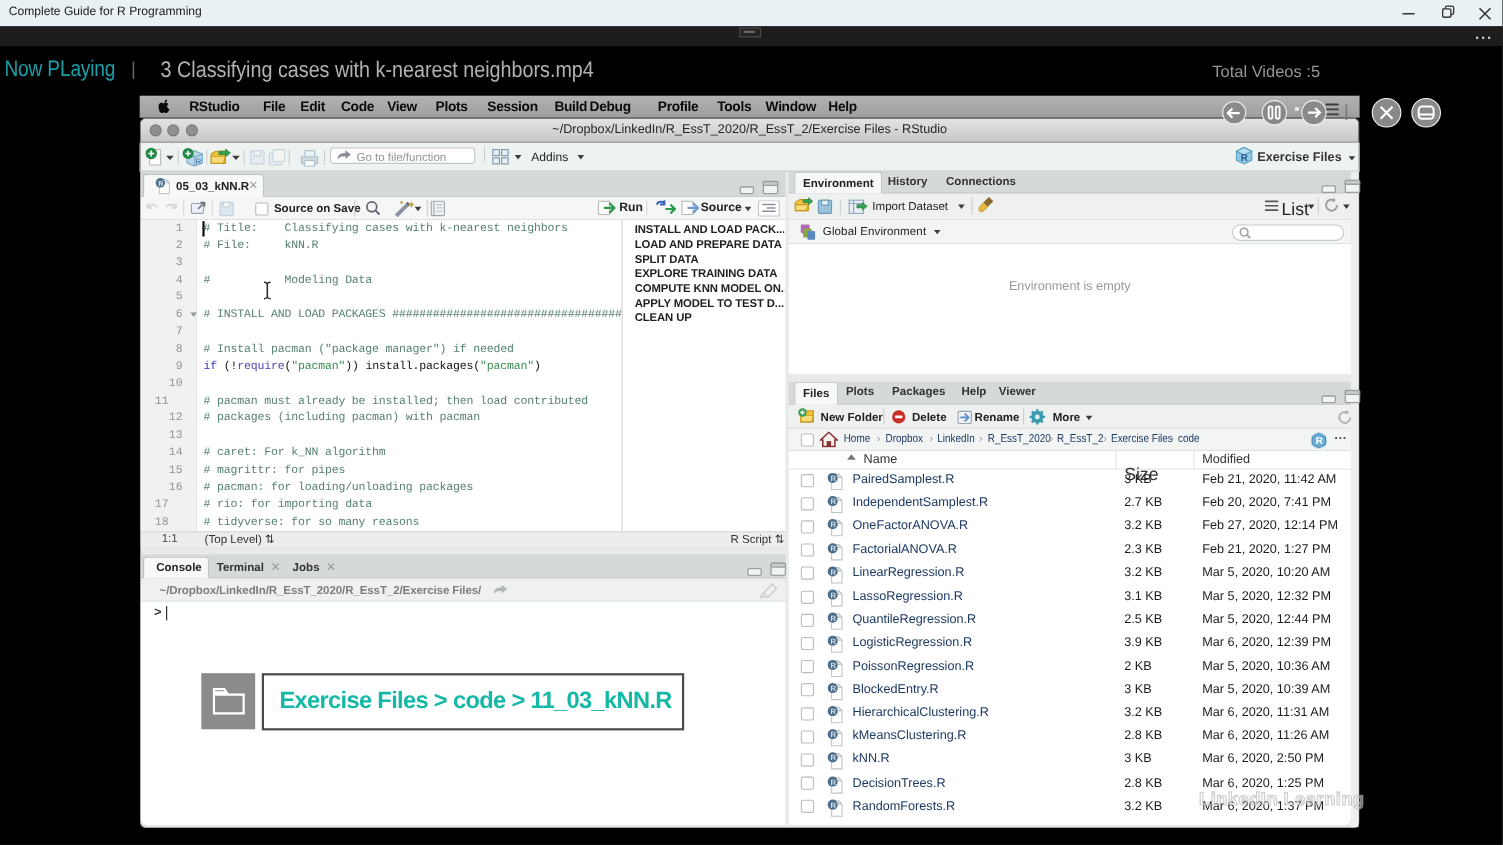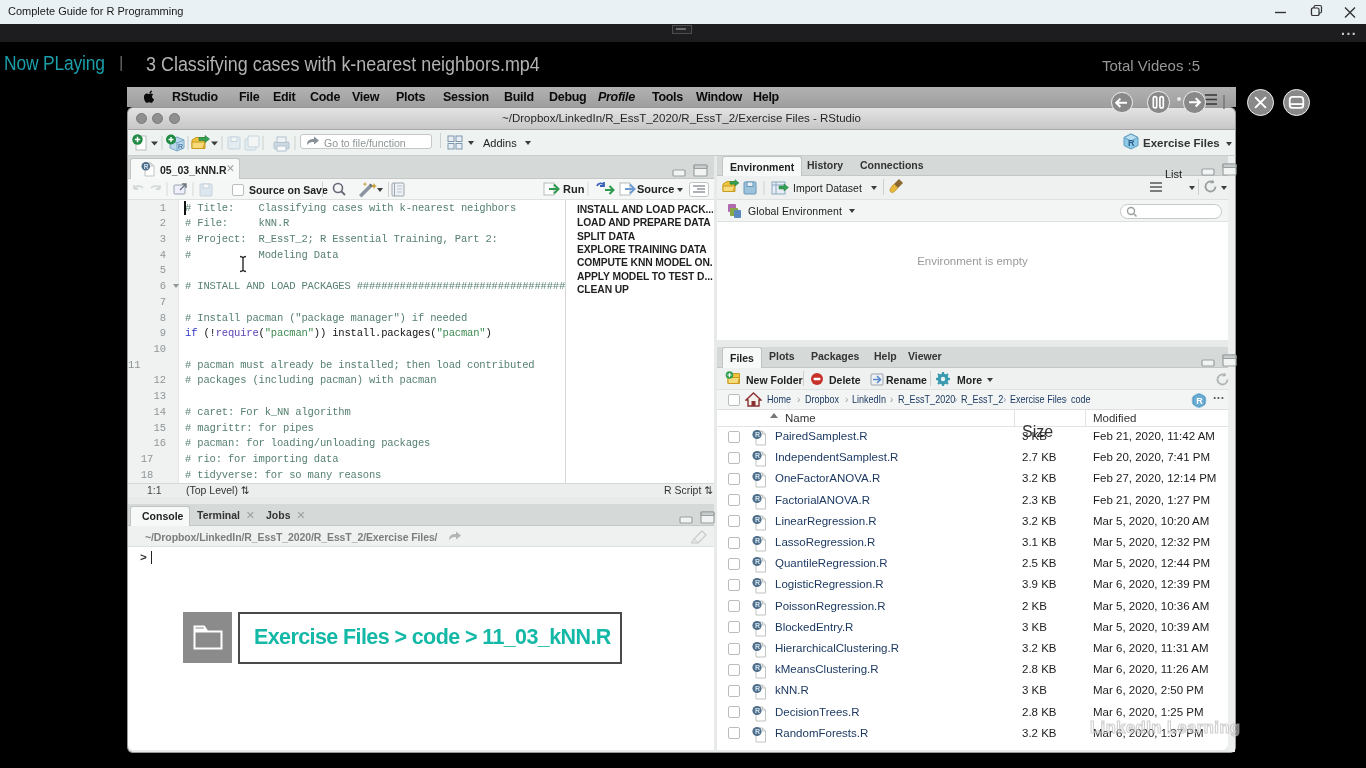--- a/index.html
+++ b/index.html
@@ -64,22 +64,22 @@
 <path fill="#0a0a0a" d="M9.3 0.6 C9.4 1.5 9.1 2.3 8.6 2.9 C8 3.6 7.2 4 6.4 3.9 C6.3 3.1 6.7 2.3 7.2 1.7 C7.7 1.1 8.6 0.7 9.3 0.6 Z M11.9 11 C11.5 12 11.3 12.4 10.8 13.2 C10 14.3 9 15.1 8.1 15.1 C7.2 15.1 7 14.5 5.9 14.5 C4.8 14.5 4.5 15.1 3.7 15.1 C2.8 15.1 1.9 14.2 1.2 13.1 C-0.3 10.5 -0.4 7.5 0.5 5.9 C1.1 4.8 2.2 4.1 3.2 4.1 C4.2 4.1 4.9 4.7 5.8 4.7 C6.6 4.7 7.1 4.1 8.3 4.1 C9.2 4.1 10.1 4.6 10.8 5.5 C8.6 6.7 9 9.8 11.9 11 Z" transform="scale(0.85)"></path>
 </svg>
 <div class="mi" style="left:45px;font-weight:bold;">RStudio</div>
 <div class="mi" style="left:112px;">File</div>
 <div class="mi" style="left:146px;">Edit</div>
 <div class="mi" style="left:183px;">Code</div>
 <div class="mi" style="left:225px;">View</div>
 <div class="mi" style="left:269px;">Plots</div>
 <div class="mi" style="left:316px;">Session</div>
 <div class="mi" style="left:377px;">Build</div>
-<div class="mi" style="left:422px;">Debug</div>
-<div class="mi" style="left:471px;font-style:italic;">Profile</div>
+<div class="mi" style="left:409px;">Debug</div>
+<div class="mi" style="left:471px;">Profile</div>
 <div class="mi" style="left:525px;">Tools</div>
 <div class="mi" style="left:569px;">Window</div>
 <div class="mi" style="left:626px;">Help</div>
 <div class="abs" style="left:0;top:20px;width:1109px;height:23px;background:linear-gradient(#e3e3e3,#c7c7c7);border:1px solid #999;border-bottom:1px solid #a8a8a8;border-radius:6px 6px 0 0"></div>
 <div class="tl" style="left:9px"></div>
     <div class="tl" style="left:25px"></div>
     <div class="tl" style="left:42px"></div>
 <div class="abs" style="left:0;top:25px;width:1109px;text-align:center;font-size:11.5px;color:#262626">~/Dropbox/LinkedIn/R_EssT_2020/R_EssT_2/Exercise Files - RStudio</div>
 <div class="abs" style="left:0;top:43px;width:1109px;height:26px;background:#eef3f2;border-left:1px solid #999;border-right:1px solid #999;border-bottom:1px solid #c9cdcc"></div>
 <svg class="abs" style="left:5px;top:46px" width="1100" height="22" viewBox="0 0 1100 22">
@@ -223,33 +223,32 @@
 <div class="ln" style="top:113.5px;left:1px;width:38px;text-align:right">1</div>
 <div class="ln" style="top:129.2px;left:1px;width:38px;text-align:right">2</div>
 <div class="ln" style="top:144.9px;left:1px;width:38px;text-align:right">3</div>
 <div class="ln" style="top:160.7px;left:1px;width:38px;text-align:right">4</div>
 <div class="ln" style="top:176.4px;left:1px;width:38px;text-align:right">5</div>
 <div class="ln" style="top:192.1px;left:1px;width:38px;text-align:right">6</div>
 <div class="ln" style="top:207.8px;left:1px;width:38px;text-align:right">7</div>
 <div class="ln" style="top:223.5px;left:1px;width:38px;text-align:right">8</div>
 <div class="ln" style="top:239.3px;left:1px;width:38px;text-align:right">9</div>
 <div class="ln" style="top:255.0px;left:1px;width:38px;text-align:right">10</div>
-<div class="ln" style="top:270.7px;left:1px;width:38px;text-align:left">11</div>
+<div class="ln" style="top:270.7px;left:1px;width:38px;text-align:center">11</div>
 <div class="ln" style="top:286.4px;left:1px;width:38px;text-align:right">12</div>
 <div class="ln" style="top:302.1px;left:1px;width:38px;text-align:right">13</div>
 <div class="ln" style="top:317.9px;left:1px;width:38px;text-align:right">14</div>
 <div class="ln" style="top:333.6px;left:1px;width:38px;text-align:right">15</div>
 <div class="ln" style="top:349.3px;left:1px;width:38px;text-align:right">16</div>
 <div class="ln" style="top:365.0px;left:1px;width:38px;text-align:center">17</div>
 <div class="ln" style="top:380.7px;left:1px;width:38px;text-align:center">18</div>
 <div class="abs" style="left:46px;top:197px;width:0;height:0;border-left:3.5px solid transparent;border-right:3.5px solid transparent;border-top:4.5px solid #8f9698"></div>
 <div class="abs" style="left:1px;top:113px;width:437px;height:283px;overflow:hidden">
 <div class="cl" style="top:0.5px;left:57px"><span class="cmt"># Title:    Classifying cases with k-nearest neighbors</span></div>
 <div class="cl" style="top:16.2px;left:57px"><span class="cmt"># File:     kNN.R</span></div>
-<div class="cl" style="top:31.9px;left:57px"><span class="cmt"># Project:  R_EssT_2; R Essential Training, Part 2:</span></div>
 <div class="cl" style="top:47.7px;left:57px"><span class="cmt">#           Modeling Data</span></div>
 <div class="cl" style="top:63.4px;left:57px"></div>
 <div class="cl" style="top:79.1px;left:57px"><span class="cmt"># INSTALL AND LOAD PACKAGES #########################################</span></div>
 <div class="cl" style="top:94.8px;left:57px"></div>
 <div class="cl" style="top:110.5px;left:57px"><span class="cmt"># Install pacman ("package manager") if needed</span></div>
 <div class="cl" style="top:126.3px;left:57px"><span class="kw">if</span> (!<span class="fn">require</span>(<span class="str">"pacman"</span>)) install.packages(<span class="str">"pacman"</span>)</div>
 <div class="cl" style="top:142.0px;left:57px"></div>
 <div class="cl" style="top:157.7px;left:57px"><span class="cmt"># pacman must already be installed; then load contributed</span></div>
 <div class="cl" style="top:173.4px;left:57px"><span class="cmt"># packages (including pacman) with pacman</span></div>
 <div class="cl" style="top:204.9px;left:57px"><span class="cmt"># caret: For k_NN algorithm</span></div>
@@ -324,21 +323,21 @@
 <div class="sep" style="left:756px;top:92px;height:16px"></div>
 <svg class="abs" style="left:762px;top:91px" width="16" height="18" viewBox="0 0 16 18">
 <path d="M10 1 L14 5 L9 10 L5 6 Z" fill="#8a6830"></path>
 <path d="M5 6 L9 10 L6 13 C4 15 2 15 1 13 C0.5 11 2 9 5 6 Z" fill="#e8b83c" stroke="#b08820" stroke-width="0.6"></path>
     </svg>
 <svg class="abs" style="left:1022px;top:94px" width="14" height="12" viewBox="0 0 14 12">
 <line x1="1" y1="2" x2="13" y2="2" stroke="#555" stroke-width="1.5"></line>
       <line x1="1" y1="6" x2="13" y2="6" stroke="#555" stroke-width="1.5"></line>
       <line x1="1" y1="10" x2="13" y2="10" stroke="#555" stroke-width="1.5"></line>
     </svg>
-<div class="lbl" style="left:1038px;top:81px;font-size:11px">List</div>
+<div class="lbl" style="left:1038px;top:95px;font-size:16px">List</div>
 <div class="dd" style="left:1062px;top:99px"></div>
 <div class="sep" style="left:1071px;top:92px;height:16px"></div>
 <svg class="abs" style="left:1076px;top:92px" width="15" height="15" viewBox="0 0 15 15">
 <path d="M12.5 7.5 a5 5 0 1 1 -2 -4" fill="none" stroke="#9aa0a0" stroke-width="1.8"></path>
       <path d="M10 0.5 l1 3.5 -3.7 0.4 z" fill="#9aa0a0"></path>
     </svg>
 <div class="dd" style="left:1094px;top:99px"></div>
 <div class="abs" style="left:590px;top:113px;width:511px;height:22px;background:#f3f5f4;border-bottom:1px solid #dde1e0"></div>
 <svg class="abs" style="left:600px;top:116px" width="15" height="16" viewBox="0 0 15 16">
 <rect x="1" y="1" width="8" height="8" fill="#b06ab0" rx="1"></rect>

